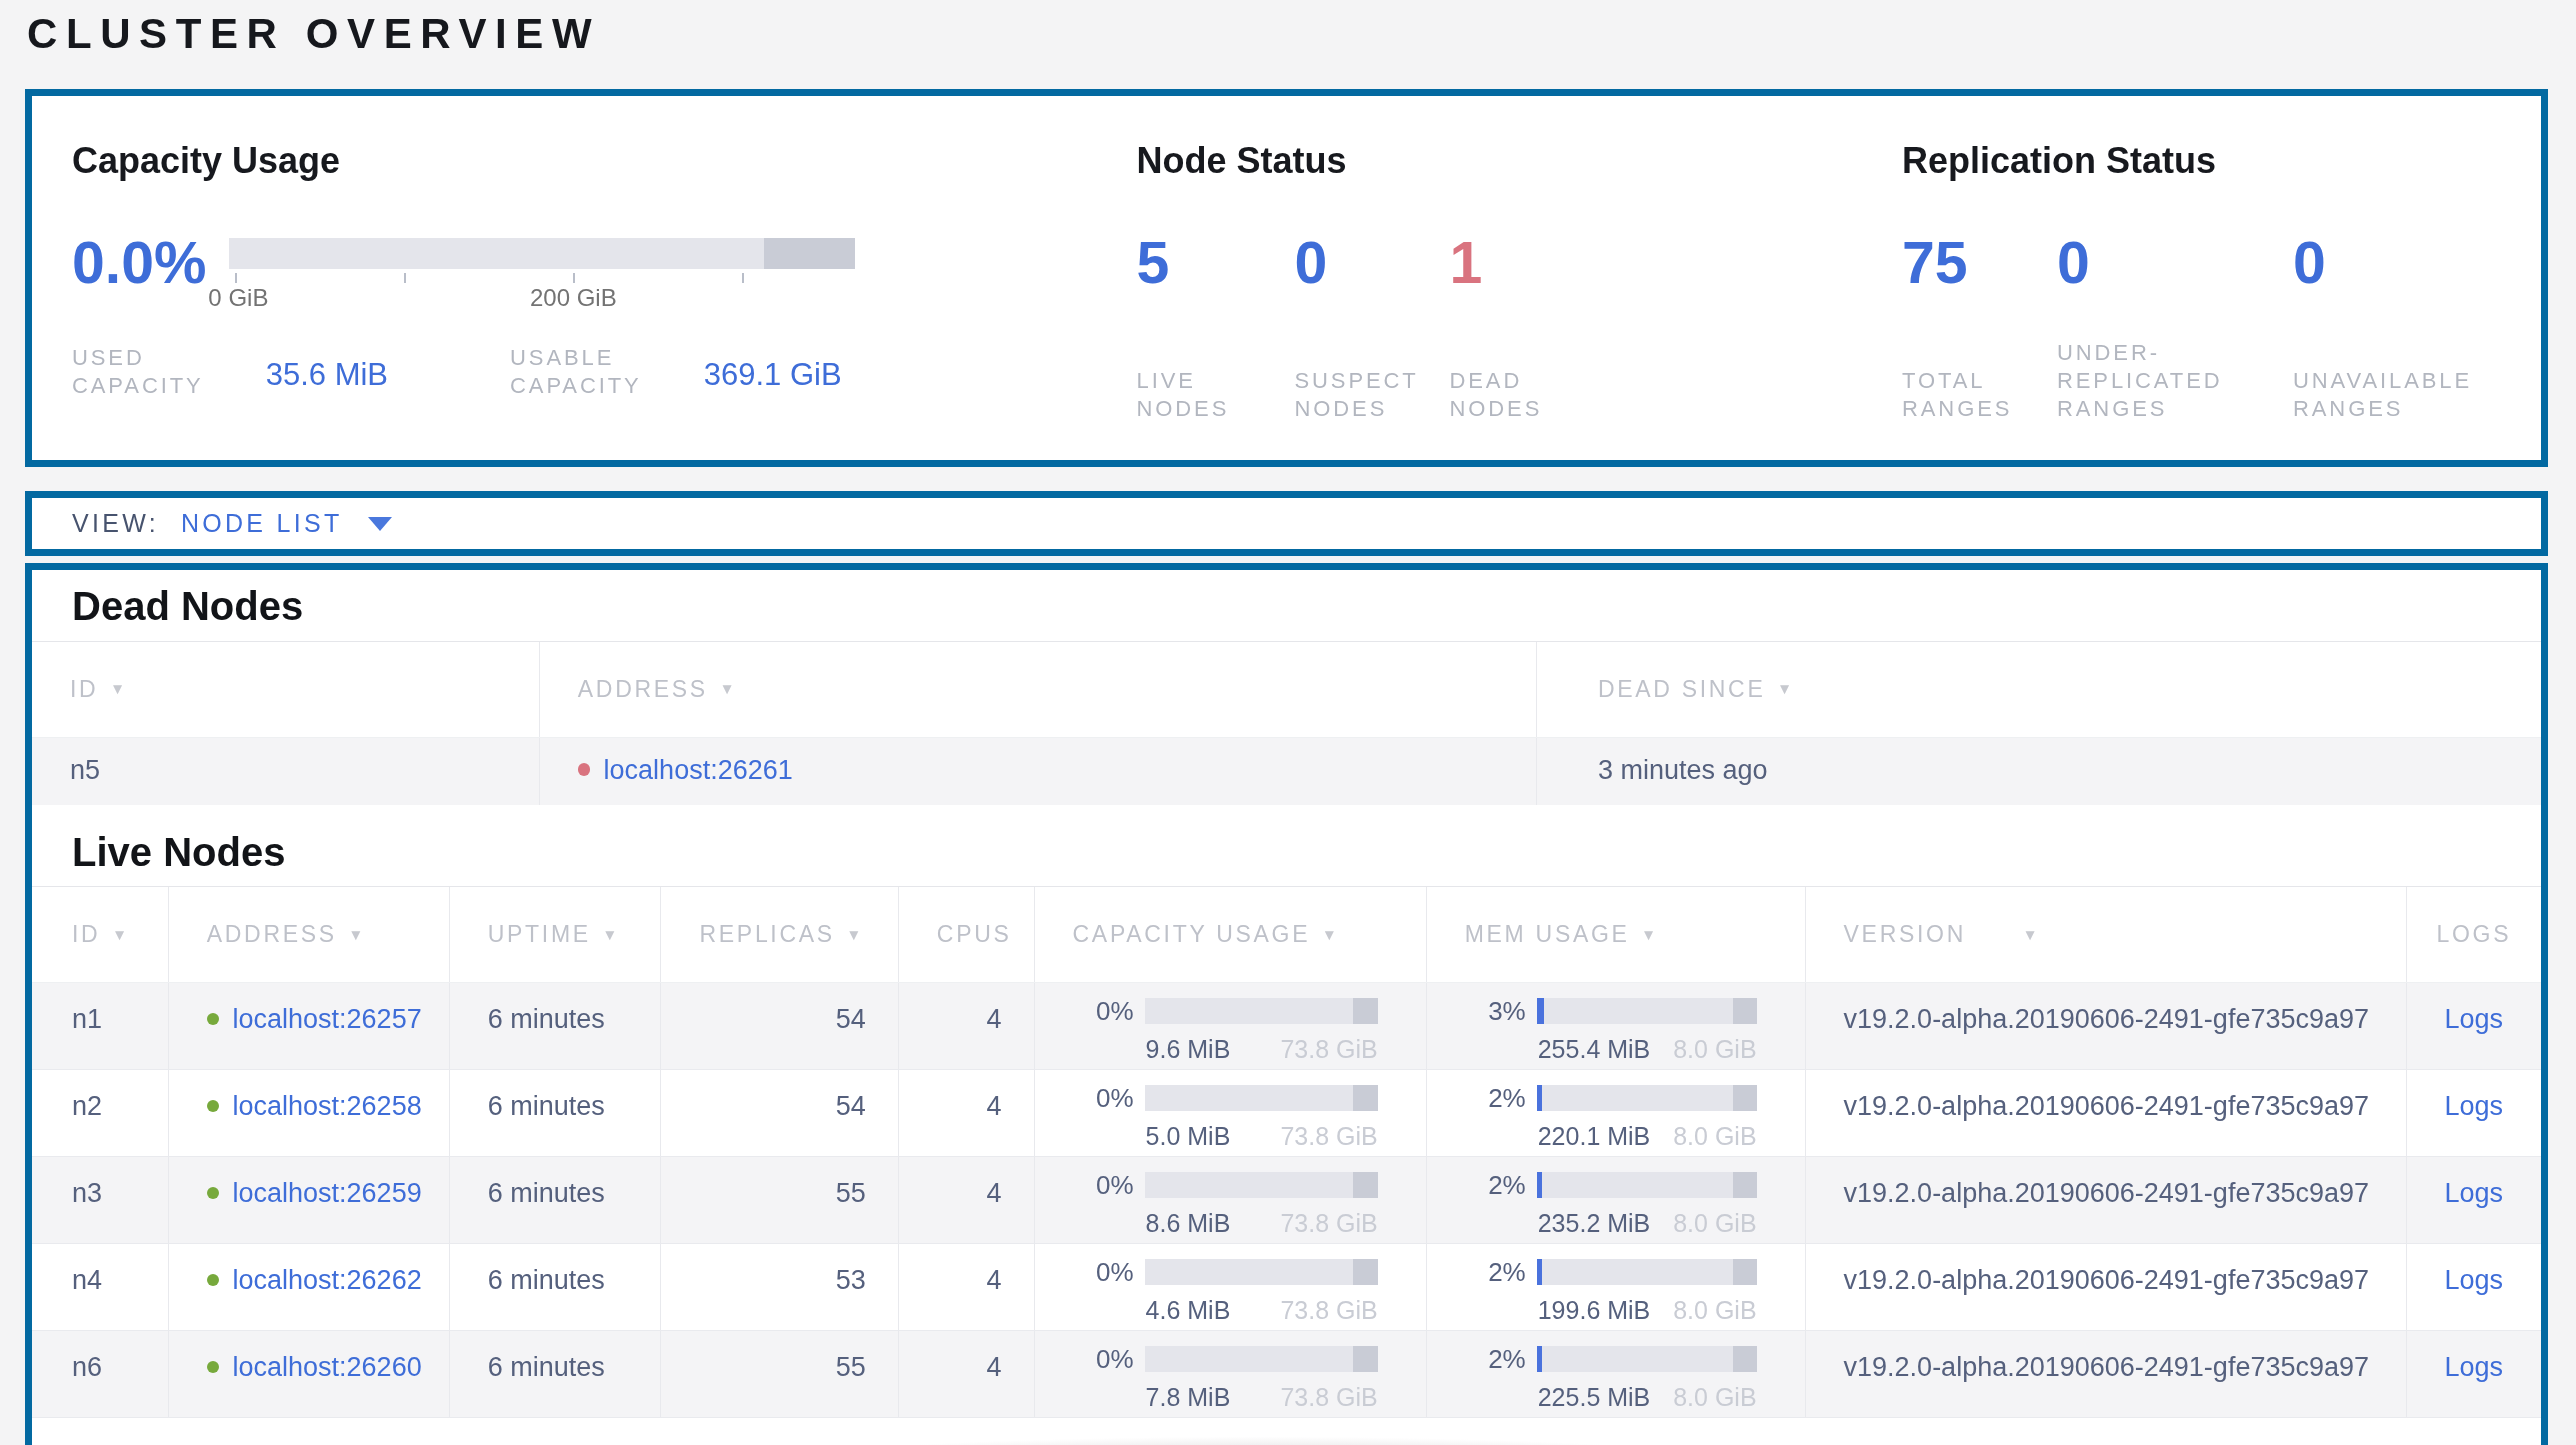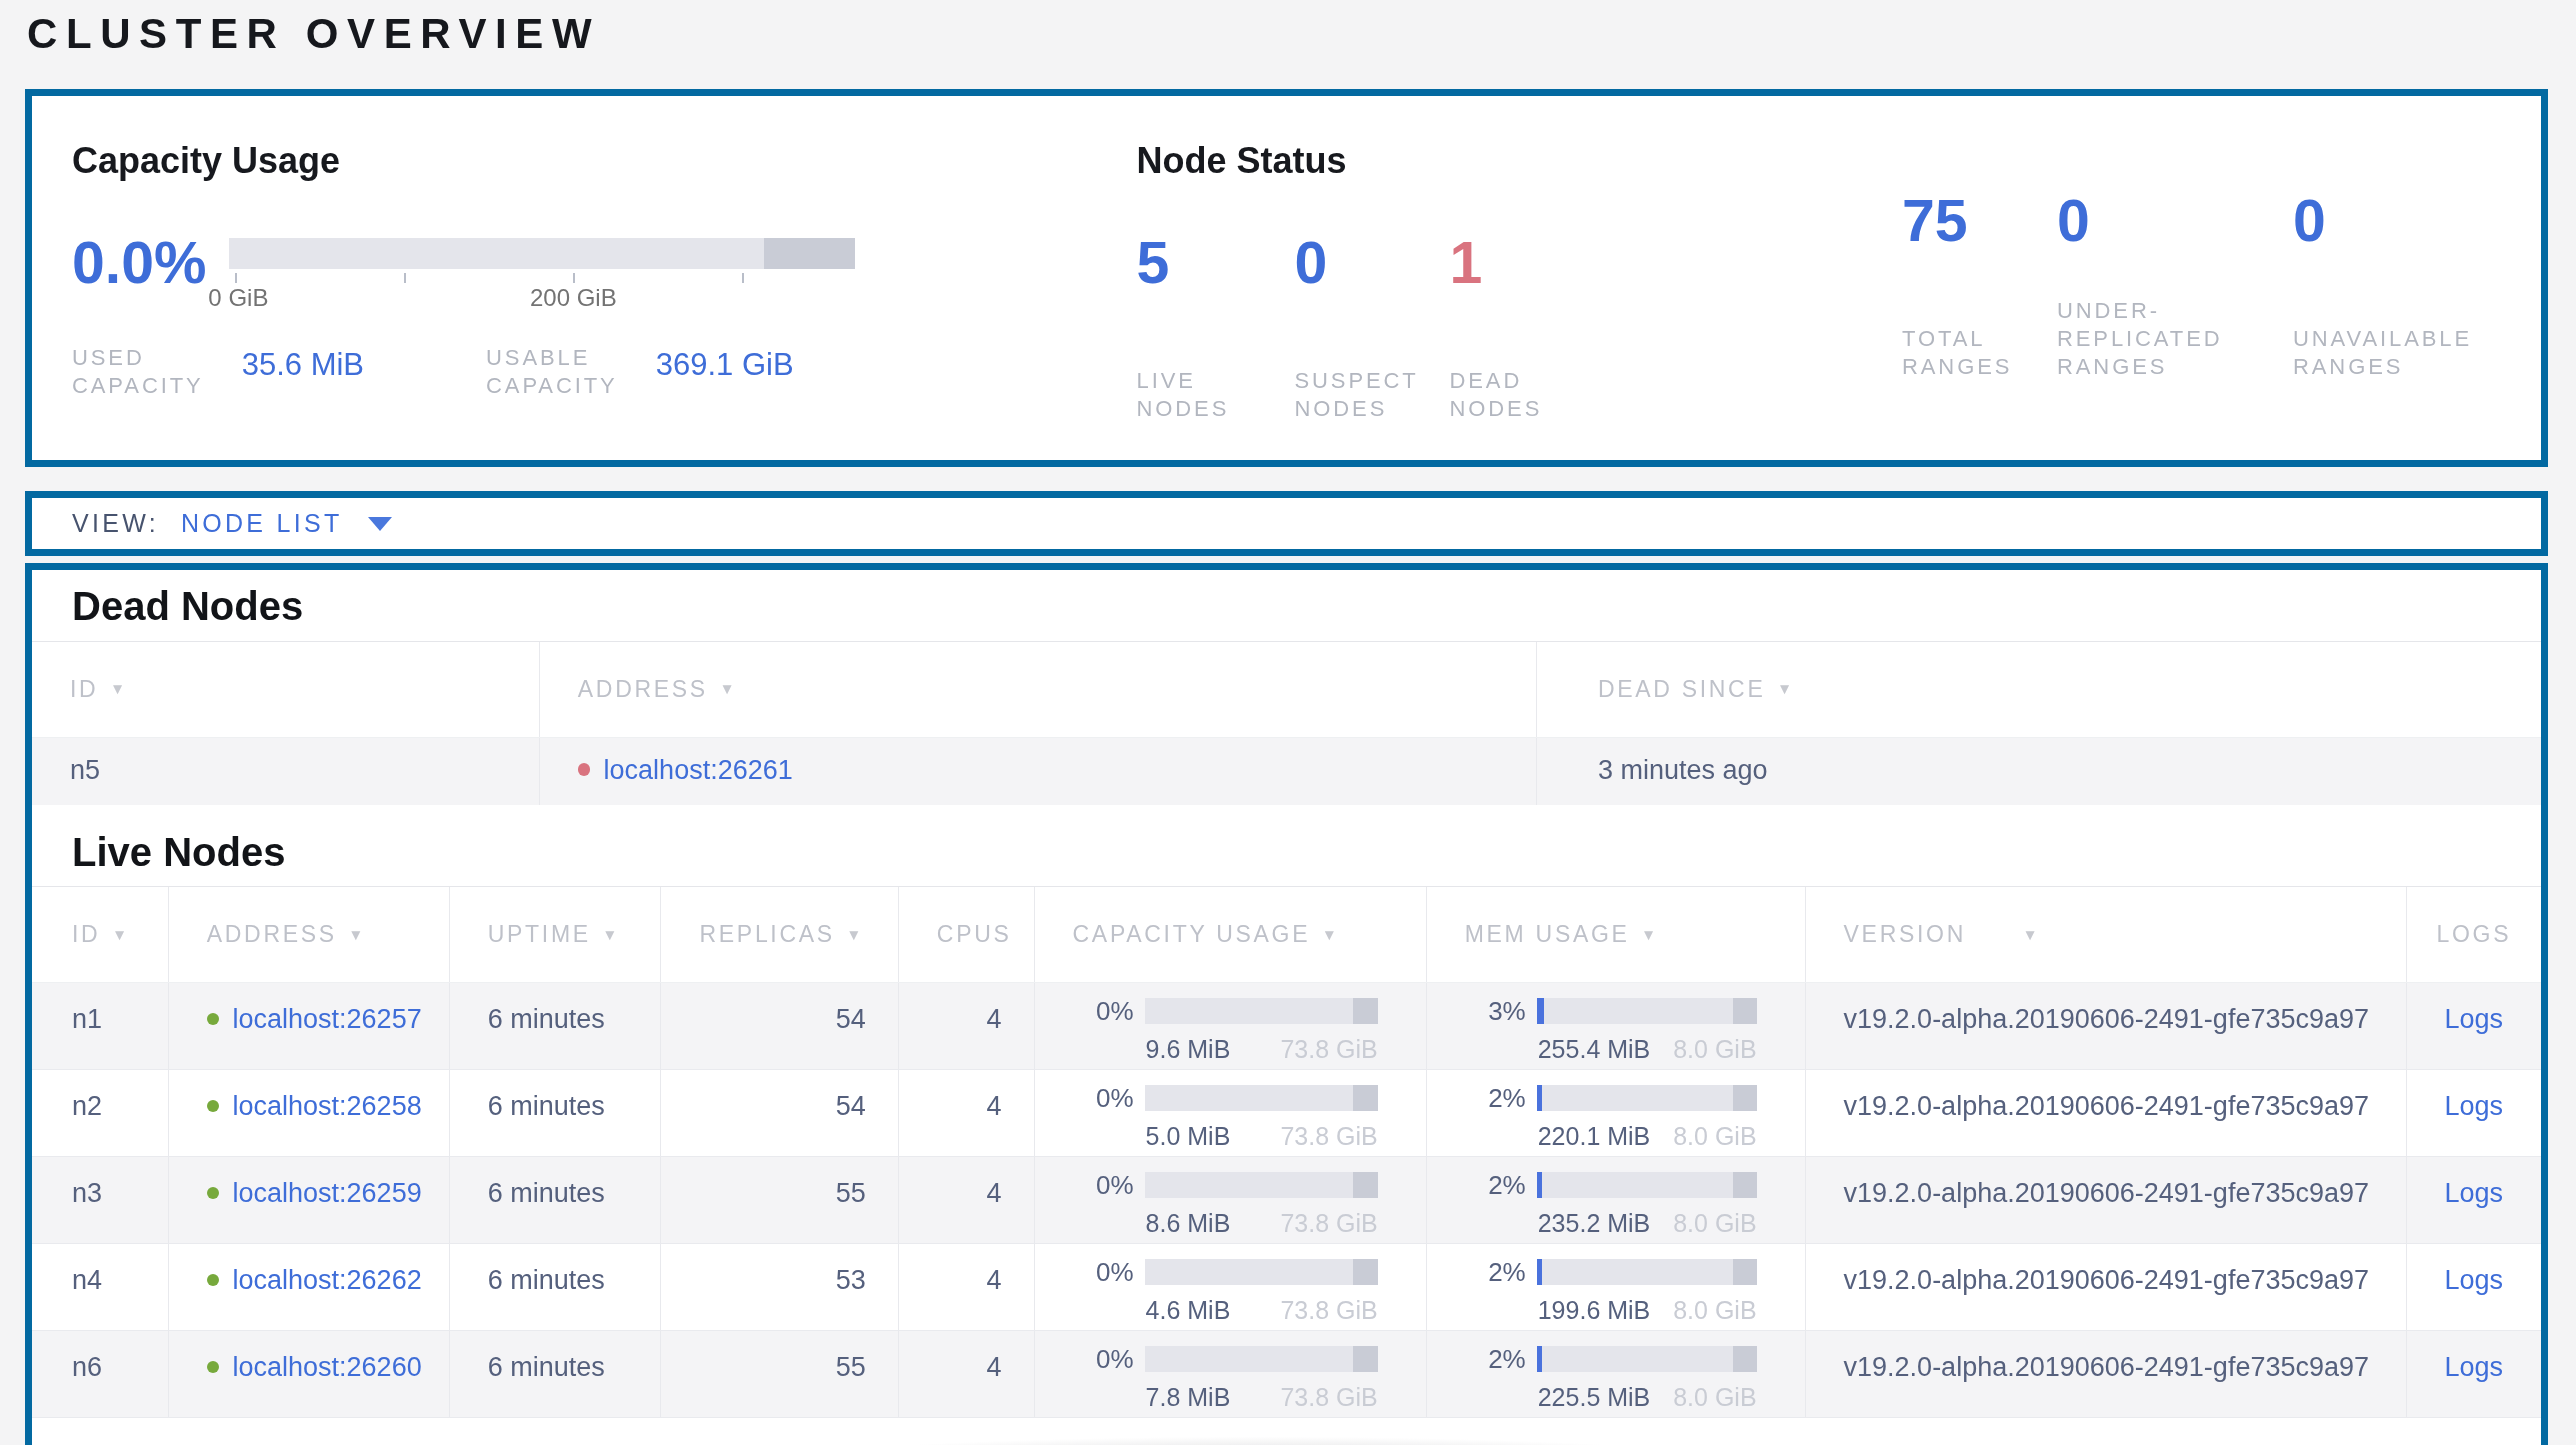--- a/index.html
+++ b/index.html
@@ -28,21 +28,21 @@
   .bar-fill { position:absolute; left:0; top:0; height:100%; background:#4a72dd; }
   .bar-reserved { position:absolute; right:0; top:0; height:100%; background:#c9ccd6; }
   .ticks { position:relative; height:15.3px; }
   .tick { position:absolute; top:3.8px; width:1.9px; height:10.5px; background:#b9bec9; }
   .tick.t0{left:1%;} .tick.t1{left:28%;} .tick.t2{left:55%;} .tick.t3{left:82%;}
   .tick-labels { position:relative; height:31px; font-size:24px; color:#737373; }
   .tick-label { position:absolute; top:0; transform:translateX(-50%); white-space:nowrap; }
   .tick-label.first { left:1.5%; }
   .tick-label.middle { left:55%; }
   .cap-stats { display:flex; margin-top:29px; }
-  .stat-pair { display:flex; align-items:flex-start; }
+  .stat-pair { display:flex; align-items:center;gap:24px; }
   .stat-pair + .stat-pair { margin-left:122px; }
   .small-label { font-size:22px; letter-spacing:2.9px; color:#b2b6bf; line-height:28px; }
   .stat-pair .small-label { width:164px; }
   .stat-pair .stat-value { font-size:31px; color:#3e6dd8; margin-left:5.7px; position:relative; top:2.9px; white-space:nowrap; }
 
   
   .status-section { width:786px; }
   .repl-section { flex:1; }
   .stats-row { display:flex; margin-top:52px; }
   .stat-col { display:flex; flex-direction:column; height:189px; }
@@ -170,20 +170,21 @@
         <div class="small-label">SUSPECT NODES</div>
       </div>
       <div class="stat-col node-s2">
         <div class="bignum red">1</div>
         <div class="small-label">DEAD NODES</div>
       </div>
     </div>
   </div>
 
   <div class="status-section repl-section">
+    <h2 class="sec-title">Replication Status</h2>
     <div class="stats-row">
       <div class="stat-col repl-s0">
         <div class="bignum">75</div>
         <div class="small-label">TOTAL RANGES</div>
       </div>
       <div class="stat-col repl-s1">
         <div class="bignum">0</div>
         <div class="small-label">UNDER-REPLICATED RANGES</div>
       </div>
       <div class="stat-col repl-s2">

